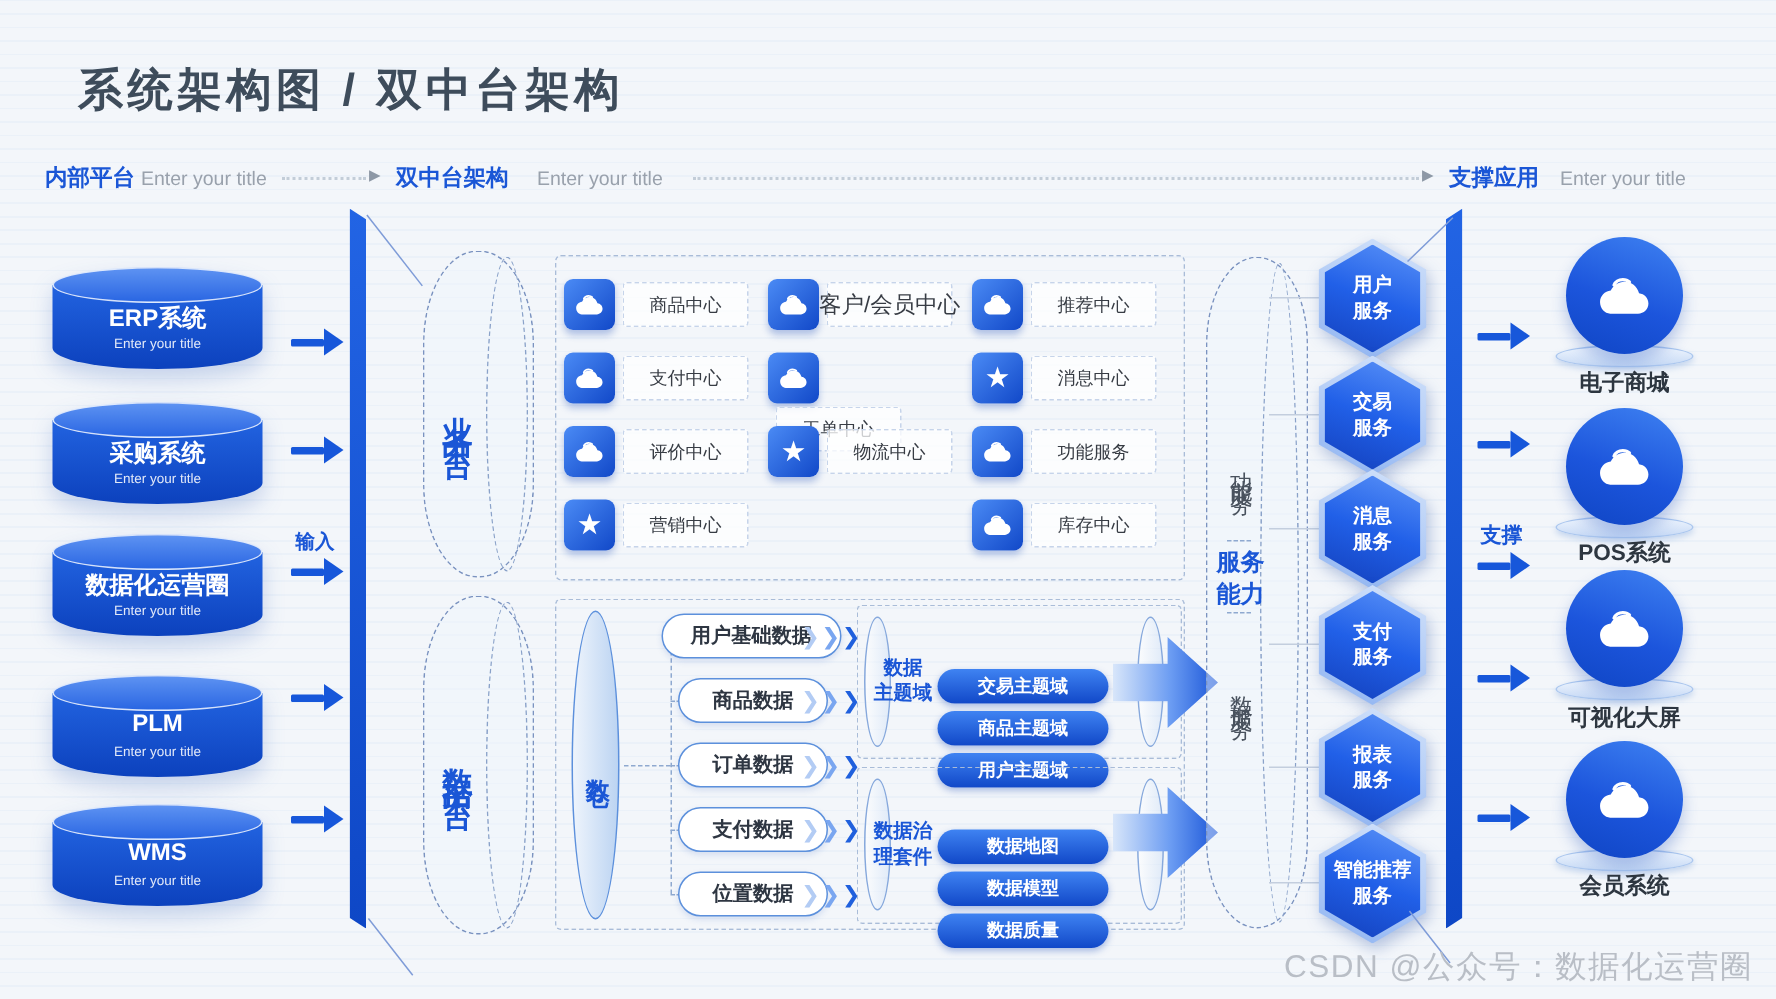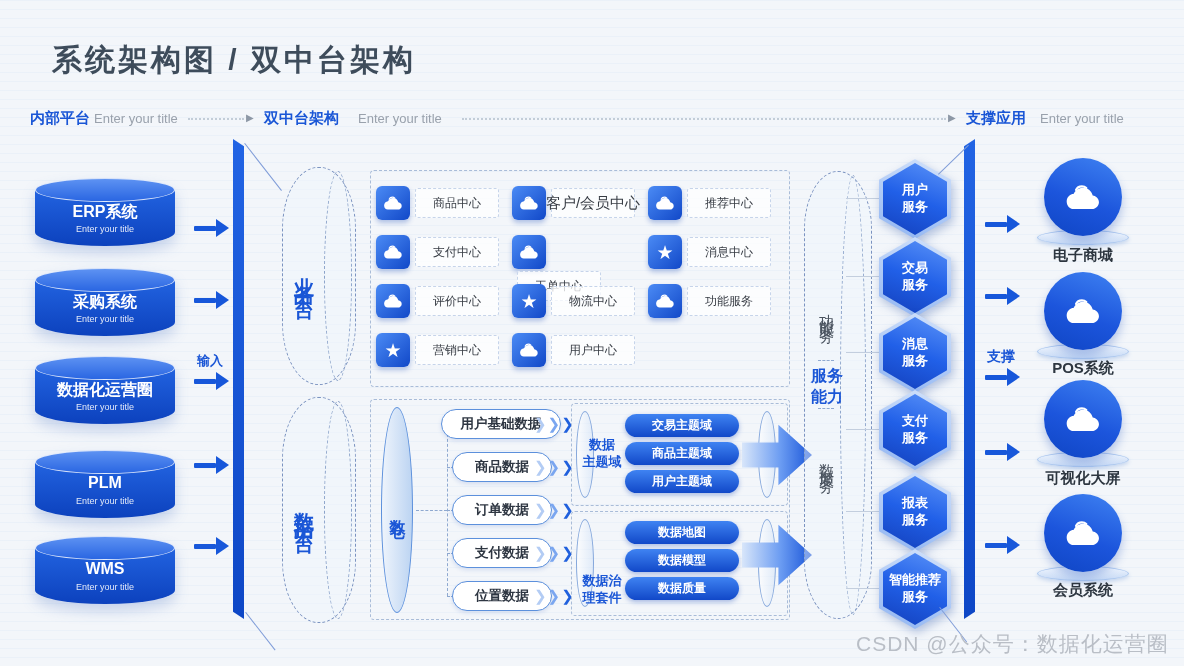--- a/index.html
+++ b/index.html
@@ -63,21 +63,21 @@
   .chev{display:flex;gap:1px;font-size:15px;font-weight:700;}
   .chev span:nth-child(1){color:#b3ccf4;} .chev span:nth-child(2){color:#7aa6f0;} .chev span:nth-child(3){color:#2060dd;}
   .dashv{border-left:1.5px dashed #8fa9d0;width:0;}
   .dashh{border-top:1.5px dashed #8fa9d0;height:0;}
   .dot{width:4px;height:4px;border-radius:50%;background:#5c86cc;}
   .arc{border:1.5px solid #86a8dc;border-radius:50%;box-sizing:border-box;
     background:linear-gradient(90deg,rgba(255,255,255,.65),rgba(190,214,245,.35));}
   .grp-label{font-size:13px;font-weight:700;color:#1a56d6;text-align:center;line-height:1.3;}
   .tpill{width:114px;height:23px;border-radius:12px;background:linear-gradient(180deg,#3f83f2,#1148c8);
     color:#fff;font-size:12px;font-weight:600;display:flex;align-items:center;justify-content:center;
-    box-shadow:0 2px 5px rgba(20,70,180,.35);}
+    box-shadow:0 2px 5px rgba(20,70,180,.35);margin-top:32px;}
   .bigarrow{width:70px;height:74px;background:linear-gradient(90deg,#d8e6fa,#6b9cf2 55%,#1a55d8);
     clip-path:polygon(0 33%,52% 33%,52% 9%,100% 50%,52% 91%,52% 67%,0 67%);}
 
   
   .cap-top,.cap-bottom{writing-mode:vertical-rl;text-orientation:upright;letter-spacing:5px;
     font-size:15px;color:#49525e;display:flex;align-items:center;justify-content:center;}
   .cap-mid{width:38px;font-size:16px;font-weight:700;color:#1a56d6;text-align:center;word-break:break-all;line-height:1.3;}
   .conn{height:0;border-top:1px solid #c3cede;}
 
   
@@ -259,28 +259,28 @@
       </div>
     <div class="g-box">功能服务</div>
   </div>
 
   <div class="abs g-item" style="left:376px;top:333px;">
     <div class="g-icon">
         <span class="star">★</span>
       </div>
     <div class="g-box">营销中心</div>
   </div>
-  <div class="abs g-item" style="left:512px;top:333px;">
-    <div class="g-icon">
-        <svg width="24" height="16" viewBox="0 0 24 16">
-          <path d="M6.8 14.6h10.1c2.1 0 3.8-1.7 3.8-3.7 0-1.9-1.5-3.5-3.4-3.7C16.6 4.6 14.5 3 12 3 9.8 3 7.9 4.3 7 6.2c-2.2.2-3.9 2-3.9 4.2 0 2.3 1.7 4.2 3.7 4.2z" fill="#fff"></path>
-          <path d="M8.2 4.2c.5-1.2 1.8-2 3.2-2 .9 0 1.8.3 2.4.9" stroke="#fff" stroke-width="1.2" fill="none" stroke-linecap="round"></path>
-        </svg>
-      </div>
-    <div class="g-box">用户中心</div>
+  <div class="abs g-item" style="left:648px;top:333px;">
+    <div class="g-icon">
+        <svg width="24" height="16" viewBox="0 0 24 16">
+          <path d="M6.8 14.6h10.1c2.1 0 3.8-1.7 3.8-3.7 0-1.9-1.5-3.5-3.4-3.7C16.6 4.6 14.5 3 12 3 9.8 3 7.9 4.3 7 6.2c-2.2.2-3.9 2-3.9 4.2 0 2.3 1.7 4.2 3.7 4.2z" fill="#fff"></path>
+          <path d="M8.2 4.2c.5-1.2 1.8-2 3.2-2 .9 0 1.8.3 2.4.9" stroke="#fff" stroke-width="1.2" fill="none" stroke-linecap="round"></path>
+        </svg>
+      </div>
+    <div class="g-box">库存中心</div>
   </div>
 
   <div class="abs dcyl" style="left:282px;top:397px;width:74px;height:226px;"></div>
   <div class="abs dell" style="left:324px;top:401px;width:28px;height:218px;"></div>
   <div class="abs vtext" style="left:284px;top:397px;width:42px;height:226px;font-size:20px;">数据中台</div>
 
   <div class="abs drect" style="left:370px;top:399px;width:420px;height:221px;"></div>
 
   <div class="abs lens" style="left:381px;top:407px;width:32px;height:206px;">
     <div class="vtext" style="font-size:16px;letter-spacing:4px;">数仓</div>
@@ -337,21 +337,21 @@
     <div>数据</div>
     <div>主题域</div>
   </div>
   <div class="abs tpill" style="left:625px;top:414px;">交易主题域</div>
   <div class="abs tpill" style="left:625px;top:442px;">商品主题域</div>
   <div class="abs tpill" style="left:625px;top:470px;">用户主题域</div>
 
   <div class="abs drect" style="left:571px;top:511px;width:217px;height:105px;"></div>
   <div class="abs arc" style="left:576px;top:519px;width:18px;height:88px;"></div>
   <div class="abs arc" style="left:758px;top:519px;width:18px;height:88px;"></div>
-  <div class="abs grp-label" style="left:578px;top:573px;width:48px;">
+  <div class="abs grp-label" style="left:578px;top:546px;width:48px;">
     <div>数据治</div>
     <div>理套件</div>
   </div>
   <div class="abs tpill" style="left:625px;top:521px;">数据地图</div>
   <div class="abs tpill" style="left:625px;top:549px;">数据模型</div>
   <div class="abs tpill" style="left:625px;top:577px;">数据质量</div>
 
   <div class="abs bigarrow" style="left:742px;top:418px;"></div>
   <div class="abs bigarrow" style="left:742px;top:518px;"></div>
 

